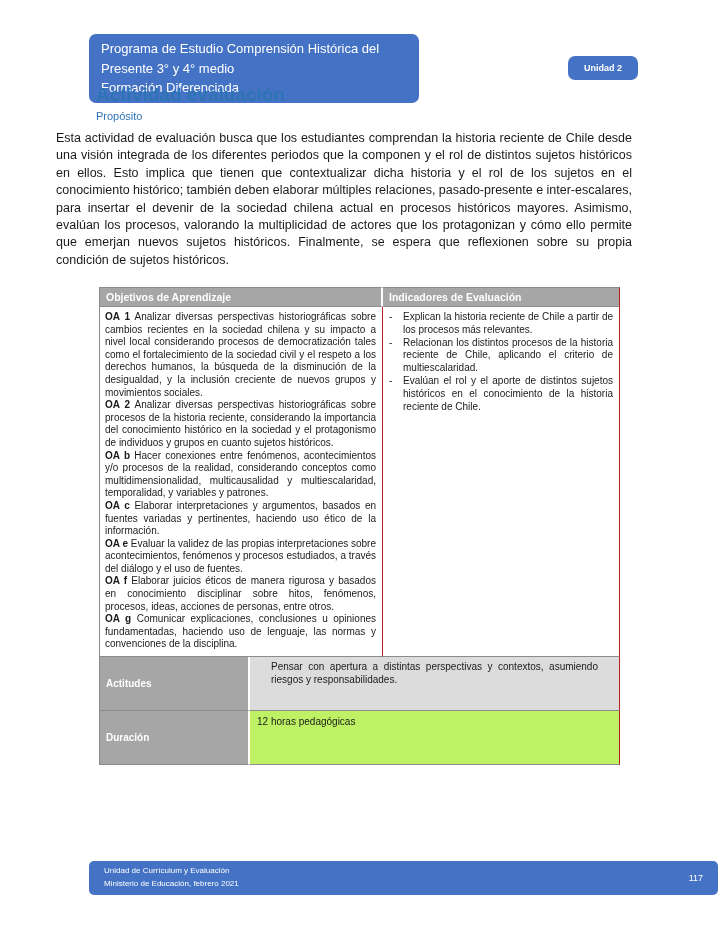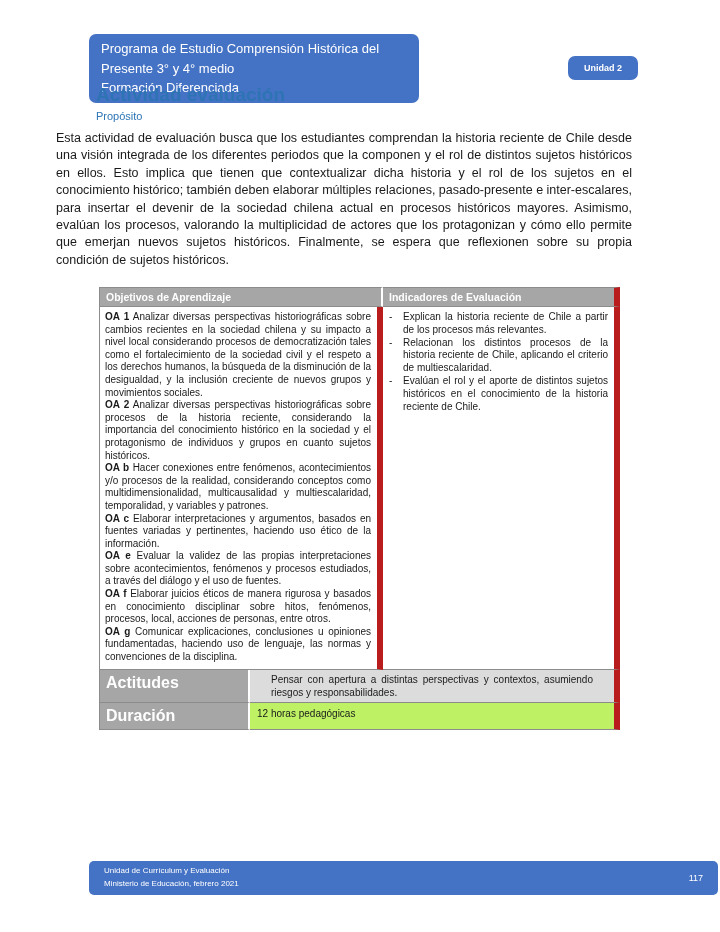--- a/index.html
+++ b/index.html
@@ -54,21 +54,21 @@
     position:absolute; top:287px; left:99px; width:521px;
     border-collapse:separate; border-spacing:0;
     font-size:10px; color:#1a1a1a;
     table-layout:fixed;
   }
   .tbl .colA { width:151px; }
   .tbl .colB { width:133px; }
   .tbl .colC { width:237px; }
 
   .tbl th, .tbl td {
-    border-right:6px solid #b91c1c;
+    border-right:1px solid #b91c1c;
     border-bottom:1px solid #8C8C8C;
     vertical-align:top;
   }
   .tbl tr > th:first-child, .tbl tr > td:first-child { border-left:1px solid #8C8C8C; }
   .tbl tr:first-child > th { border-top:1px solid #8C8C8C; }
 
   .tbl th {
     background:#A6A6A6; color:#fff;
     font-weight:bold; font-size:10.5px;
     text-align:left; padding:3px 6px;
@@ -79,22 +79,22 @@
   .oa-cell { padding:4px 6px 5px 5px; line-height:12.6px; background:#fff; }
   .oa-cell p { text-align:justify; }
 
   .ind-cell { padding:4px 6px 5px 6px; line-height:12.8px; background:#fff; }
   .ind-item { display:flex; }
   .ind-dash { width:14px; flex:none; }
   .ind-text { flex:1; text-align:justify; }
 
   .label-cell {
     background:#A6A6A6; color:#fff;
-    font-weight:bold; font-size:16px;
-    padding:4px 6px; vertical-align:middle;
+    font-weight:bold; font-size:10px;
+    padding:21px 6px; vertical-align:middle;
     border-right:2px solid #ffffff !important;
   }
   .actitudes-cell {
     background:#DCDCDC;
     padding:3px 21px; line-height:13.2px;
     text-align:justify; vertical-align:middle;margin-top:24px;
   }
   .duracion-cell {
     background:#bef264;
     padding:4px 7px; line-height:13px;
@@ -143,21 +143,21 @@
       <th class="first" colspan="2">Objetivos de Aprendizaje</th>
       <th>Indicadores de Evaluación</th>
     </tr>
     <tr>
       <td class="oa-cell" colspan="2">
         <p><b>OA 1</b> <span>Analizar diversas perspectivas historiográficas sobre cambios recientes en la sociedad chilena y su impacto a nivel local considerando procesos de democratización tales como el fortalecimiento de la sociedad civil y el respeto a los derechos humanos, la búsqueda de la disminución de la desigualdad, y la inclusión creciente de nuevos grupos y movimientos sociales.</span></p>
         <p><b>OA 2</b> <span>Analizar diversas perspectivas historiográficas sobre procesos de la historia reciente, considerando la importancia del conocimiento histórico en la sociedad y el protagonismo de individuos y grupos en cuanto sujetos históricos.</span></p>
         <p><b>OA b</b> <span>Hacer conexiones entre fenómenos, acontecimientos y/o procesos de la realidad, considerando conceptos como multidimensionalidad, multicausalidad y multiescalaridad, temporalidad, y variables y patrones.</span></p>
         <p><b>OA c</b> <span>Elaborar interpretaciones y argumentos, basados en fuentes variadas y pertinentes, haciendo uso ético de la información.</span></p>
         <p><b>OA e</b> <span>Evaluar la validez de las propias interpretaciones sobre acontecimientos, fenómenos y procesos estudiados, a través del diálogo y el uso de fuentes.</span></p>
-        <p><b>OA f</b> <span>Elaborar juicios éticos de manera rigurosa y basados en conocimiento disciplinar sobre hitos, fenómenos, procesos, local, acciones de personas, entre otros.</span></p>
+        <p><b>OA f</b> <span>Elaborar juicios éticos de manera rigurosa y basados en conocimiento disciplinar sobre hitos, fenómenos, procesos, ideas, acciones de personas, entre otros.</span></p>
         <p><b>OA g</b> <span>Comunicar explicaciones, conclusiones u opiniones fundamentadas, haciendo uso de lenguaje, las normas y convenciones de la disciplina.</span></p>
       </td>
       <td class="ind-cell">
         <div class="ind-item">
           <span class="ind-dash">-</span>
           <span class="ind-text">Explican la historia reciente de Chile a partir de los procesos más relevantes.</span>
         </div>
         <div class="ind-item">
           <span class="ind-dash">-</span>
           <span class="ind-text">Relacionan los distintos procesos de la historia reciente de Chile, aplicando el criterio de multiescalaridad.</span>

